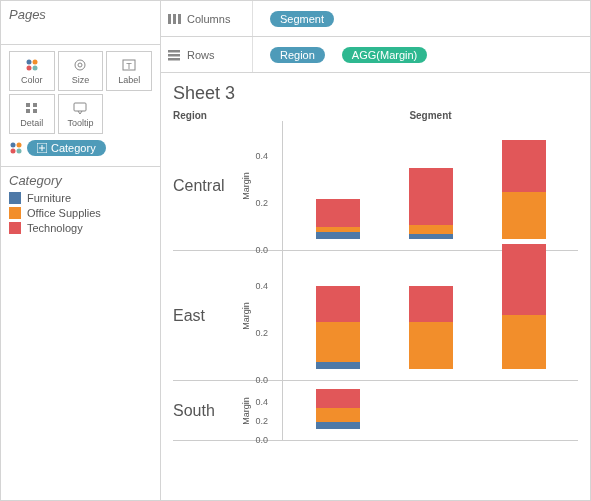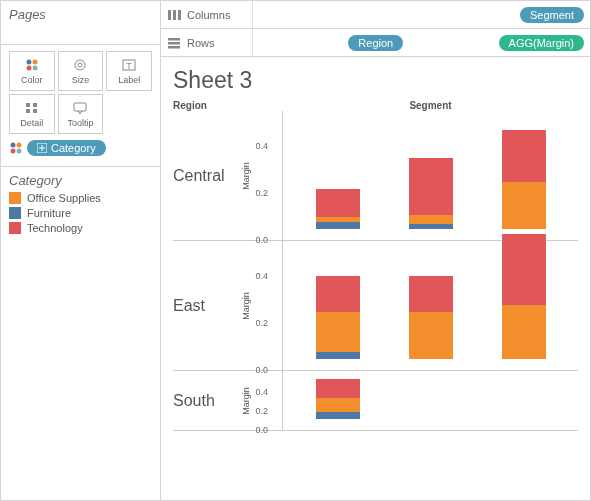--- a/index.html
+++ b/index.html
@@ -17,25 +17,25 @@
   .mark-btn svg { width: 16px; height: 14px; }
   .pill-row { display: flex; align-items: center; margin-top: 6px; gap: 4px; }
   .pill { border-radius: 10px; padding: 2px 10px; font-size: 11px; color: #fff; display: inline-flex; align-items: center; gap: 4px; }
   .pill.blue { background: #4e9bb9; }
   .pill.green { background: #2eb890; }
   .dots-icon { width: 14px; height: 14px; display: inline-block; }
   .legend { padding: 6px 8px; flex: 1; }
   .legend-item { display: flex; align-items: center; gap: 6px; margin: 3px 0; font-size: 11px; }
   .sw { width: 12px; height: 12px; }
   .right { flex: 1; display: flex; flex-direction: column; }
-  .shelf { display: flex; align-items: center; border-bottom: 1px solid #d4d4d4; height: 28px; padding: 0 6px; gap: 10px; justify-content: space-between; }
+  .shelf { display: flex; align-items: center; border-bottom: 1px solid #d4d4d4; height: 36px; padding: 0 6px; gap: 17px; }
   .shelf-label { display: flex; align-items: center; gap: 6px; color: #666; font-size: 11px; width: 86px; border-right: 1px solid #e0e0e0; height: 100%; }
   .shelf-label svg { width: 14px; height: 12px; }
   .sheet-area { padding: 10px 12px; flex: 1; overflow: hidden; }
-  .sheet-title { font-size: 23px; color: #555; font-weight: normal; margin-bottom: 6px; }
+  .sheet-title { font-size: 18px; color: #555; font-weight: normal; margin-bottom: 6px; }
   .headers { display: flex; font-size: 10px; color: #555; }
   .hdr-region { width: 60px; font-weight: bold; }
   .hdr-segment { flex: 1; text-align: center; font-weight: bold; }
   .chart-row { display: flex; border-bottom: 1px solid #ccc; height: 130px; align-items: stretch; }
   .chart-row.short { height: 60px; }
   .row-label { width: 60px; display: flex; align-items: center; font-size: 16px; color: #555; }
   .ylabel-cell { width: 26px; display: flex; align-items: center; justify-content: center; }
   .ylabel { transform: rotate(-90deg); font-size: 9px; color: #555; white-space: nowrap; }
   .ticks { width: 24px; position: relative; border-right: 1px solid #ccc; }
   .tick { position: absolute; right: 14px; font-size: 9px; color: #666; transform: translateY(50%); }
@@ -110,26 +110,26 @@
               <line x1="5" y1="2" x2="5" y2="8" stroke="#fff"></line>
               <line x1="2" y1="5" x2="8" y2="5" stroke="#fff"></line>
             </svg>
           <span>Category</span>
         </span>
       </div>
     </div>
     <div class="legend">
       <div class="panel-title">Category</div>
       <div class="legend-item">
+          <span class="sw c-furn"></span>
+          <span>Furniture</span>
+        </div>
+      <div class="legend-item">
           <span class="sw c-off"></span>
           <span>Office Supplies</span>
-        </div>
-      <div class="legend-item">
-          <span class="sw c-furn"></span>
-          <span>Furniture</span>
         </div>
       <div class="legend-item">
           <span class="sw c-tech"></span>
           <span>Technology</span>
         </div>
     </div>
   </div>
 
   <div class="right">
     <div class="shelf">

